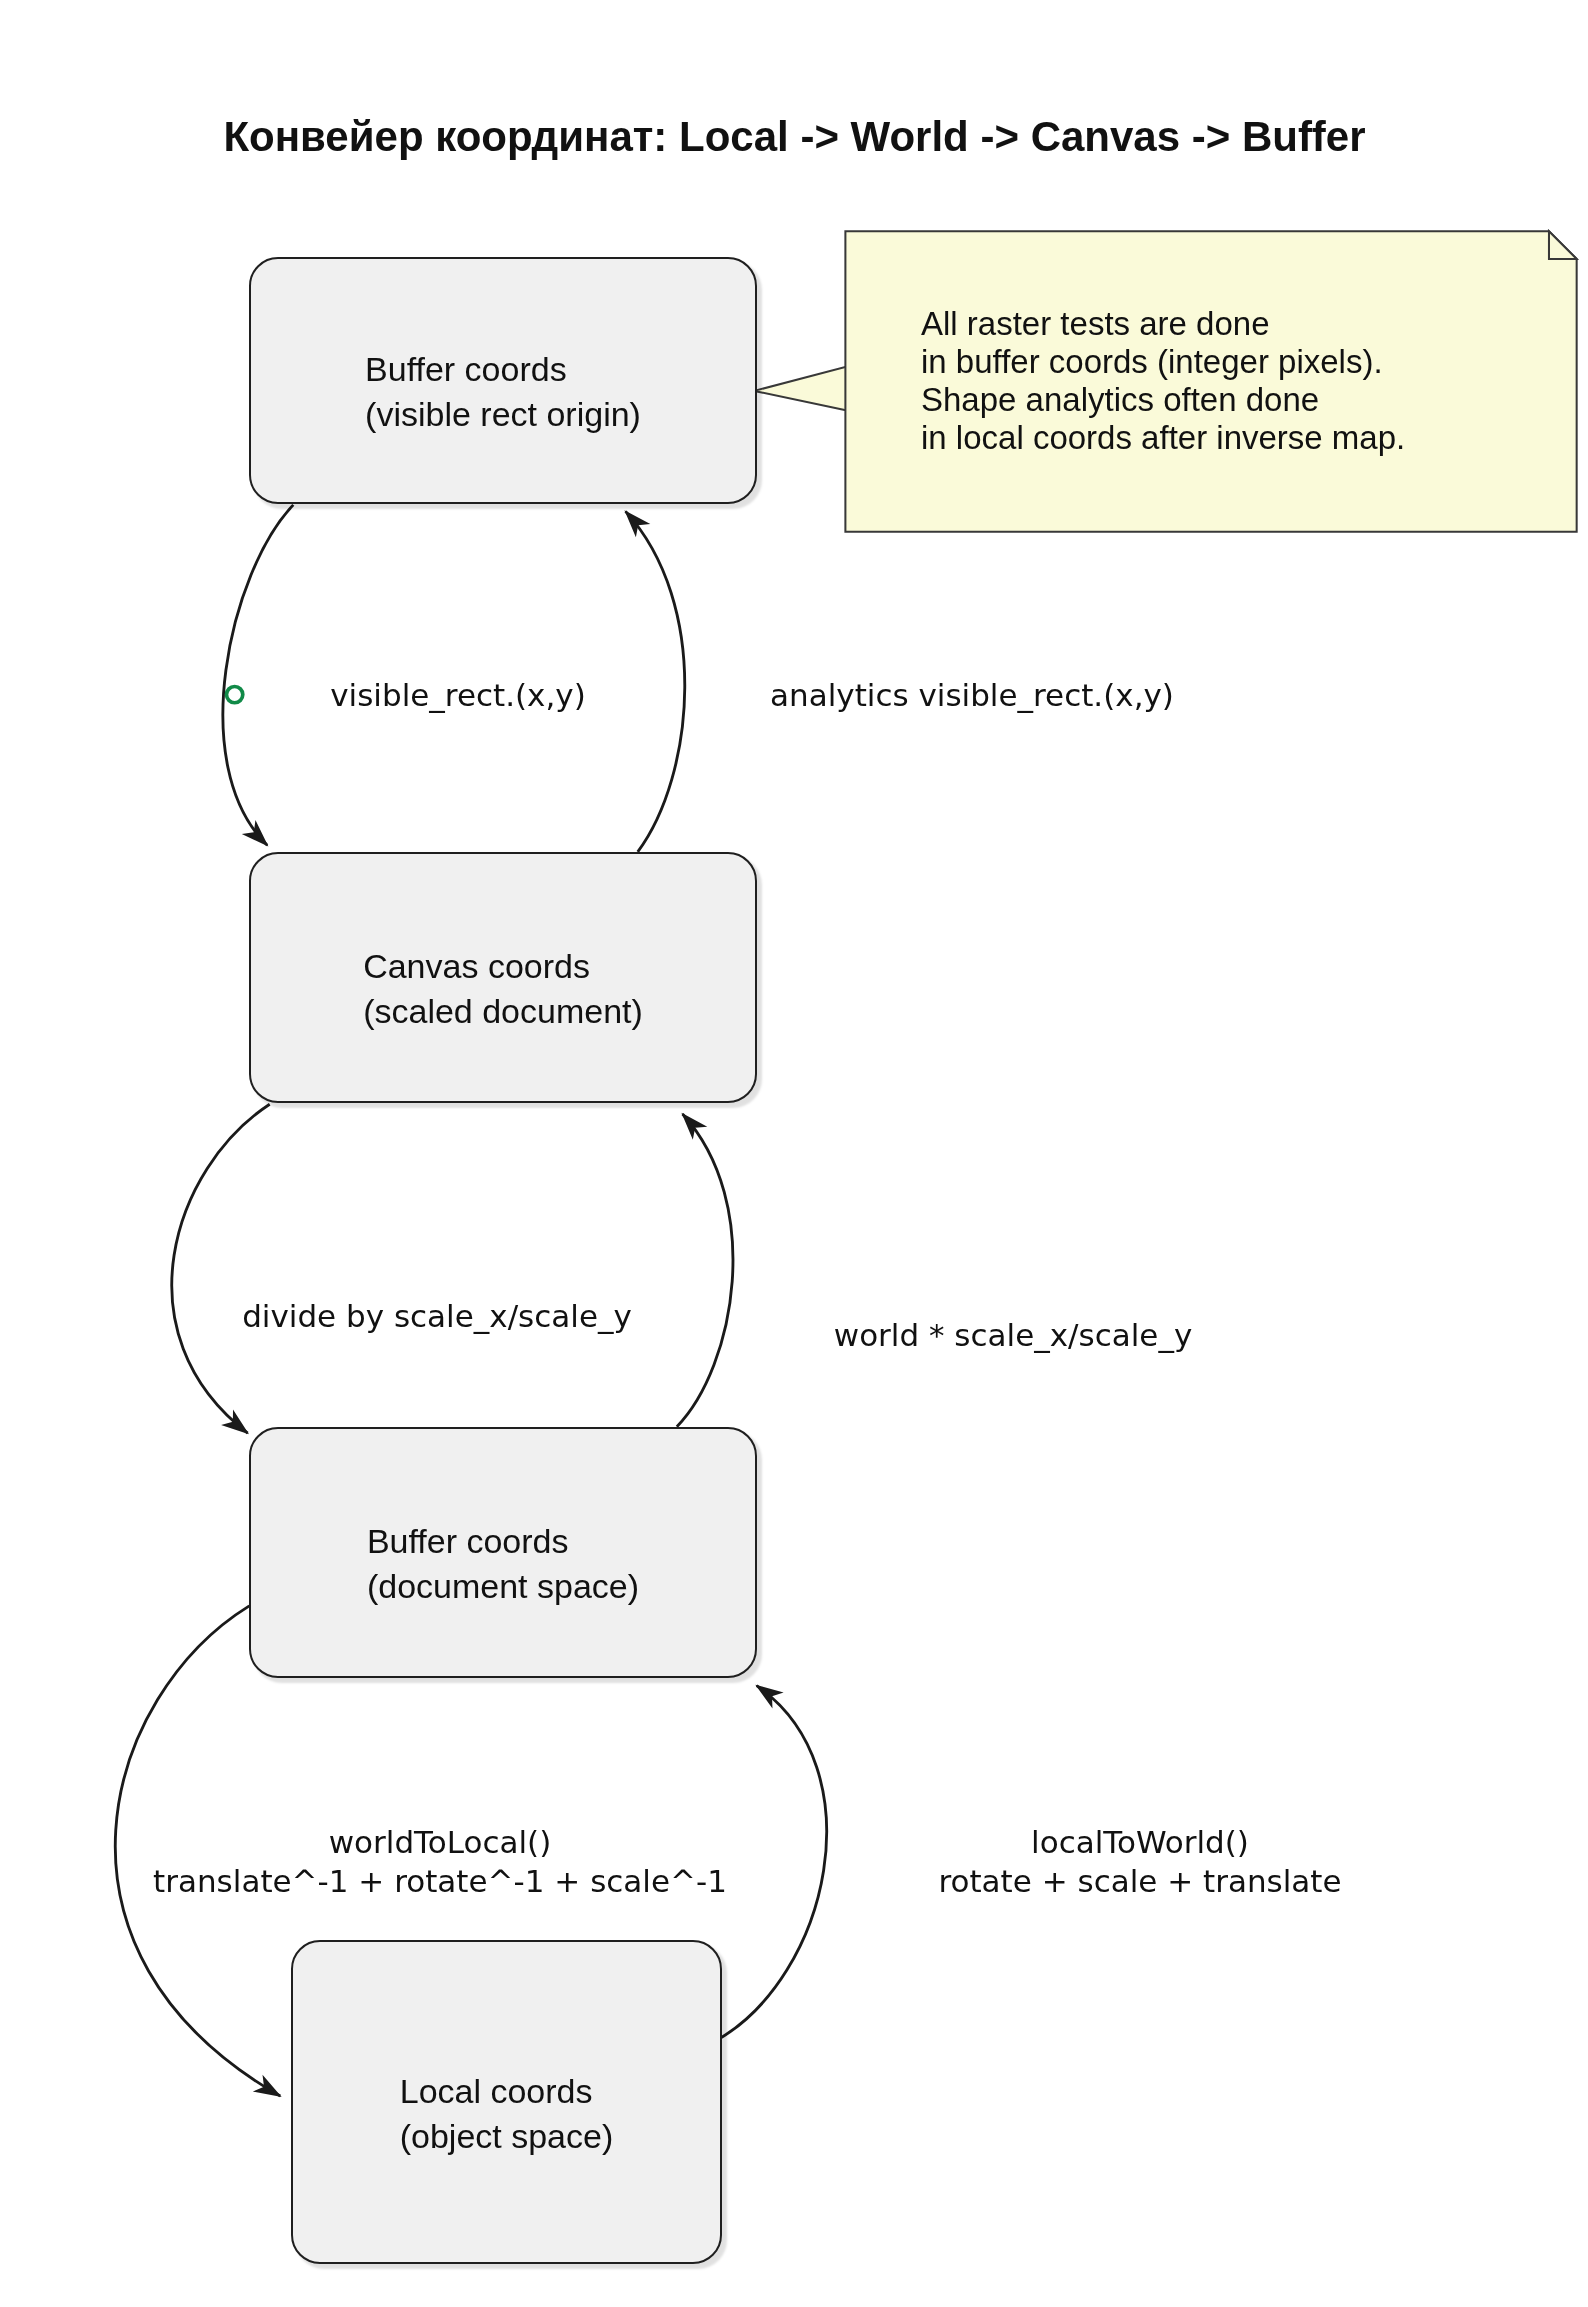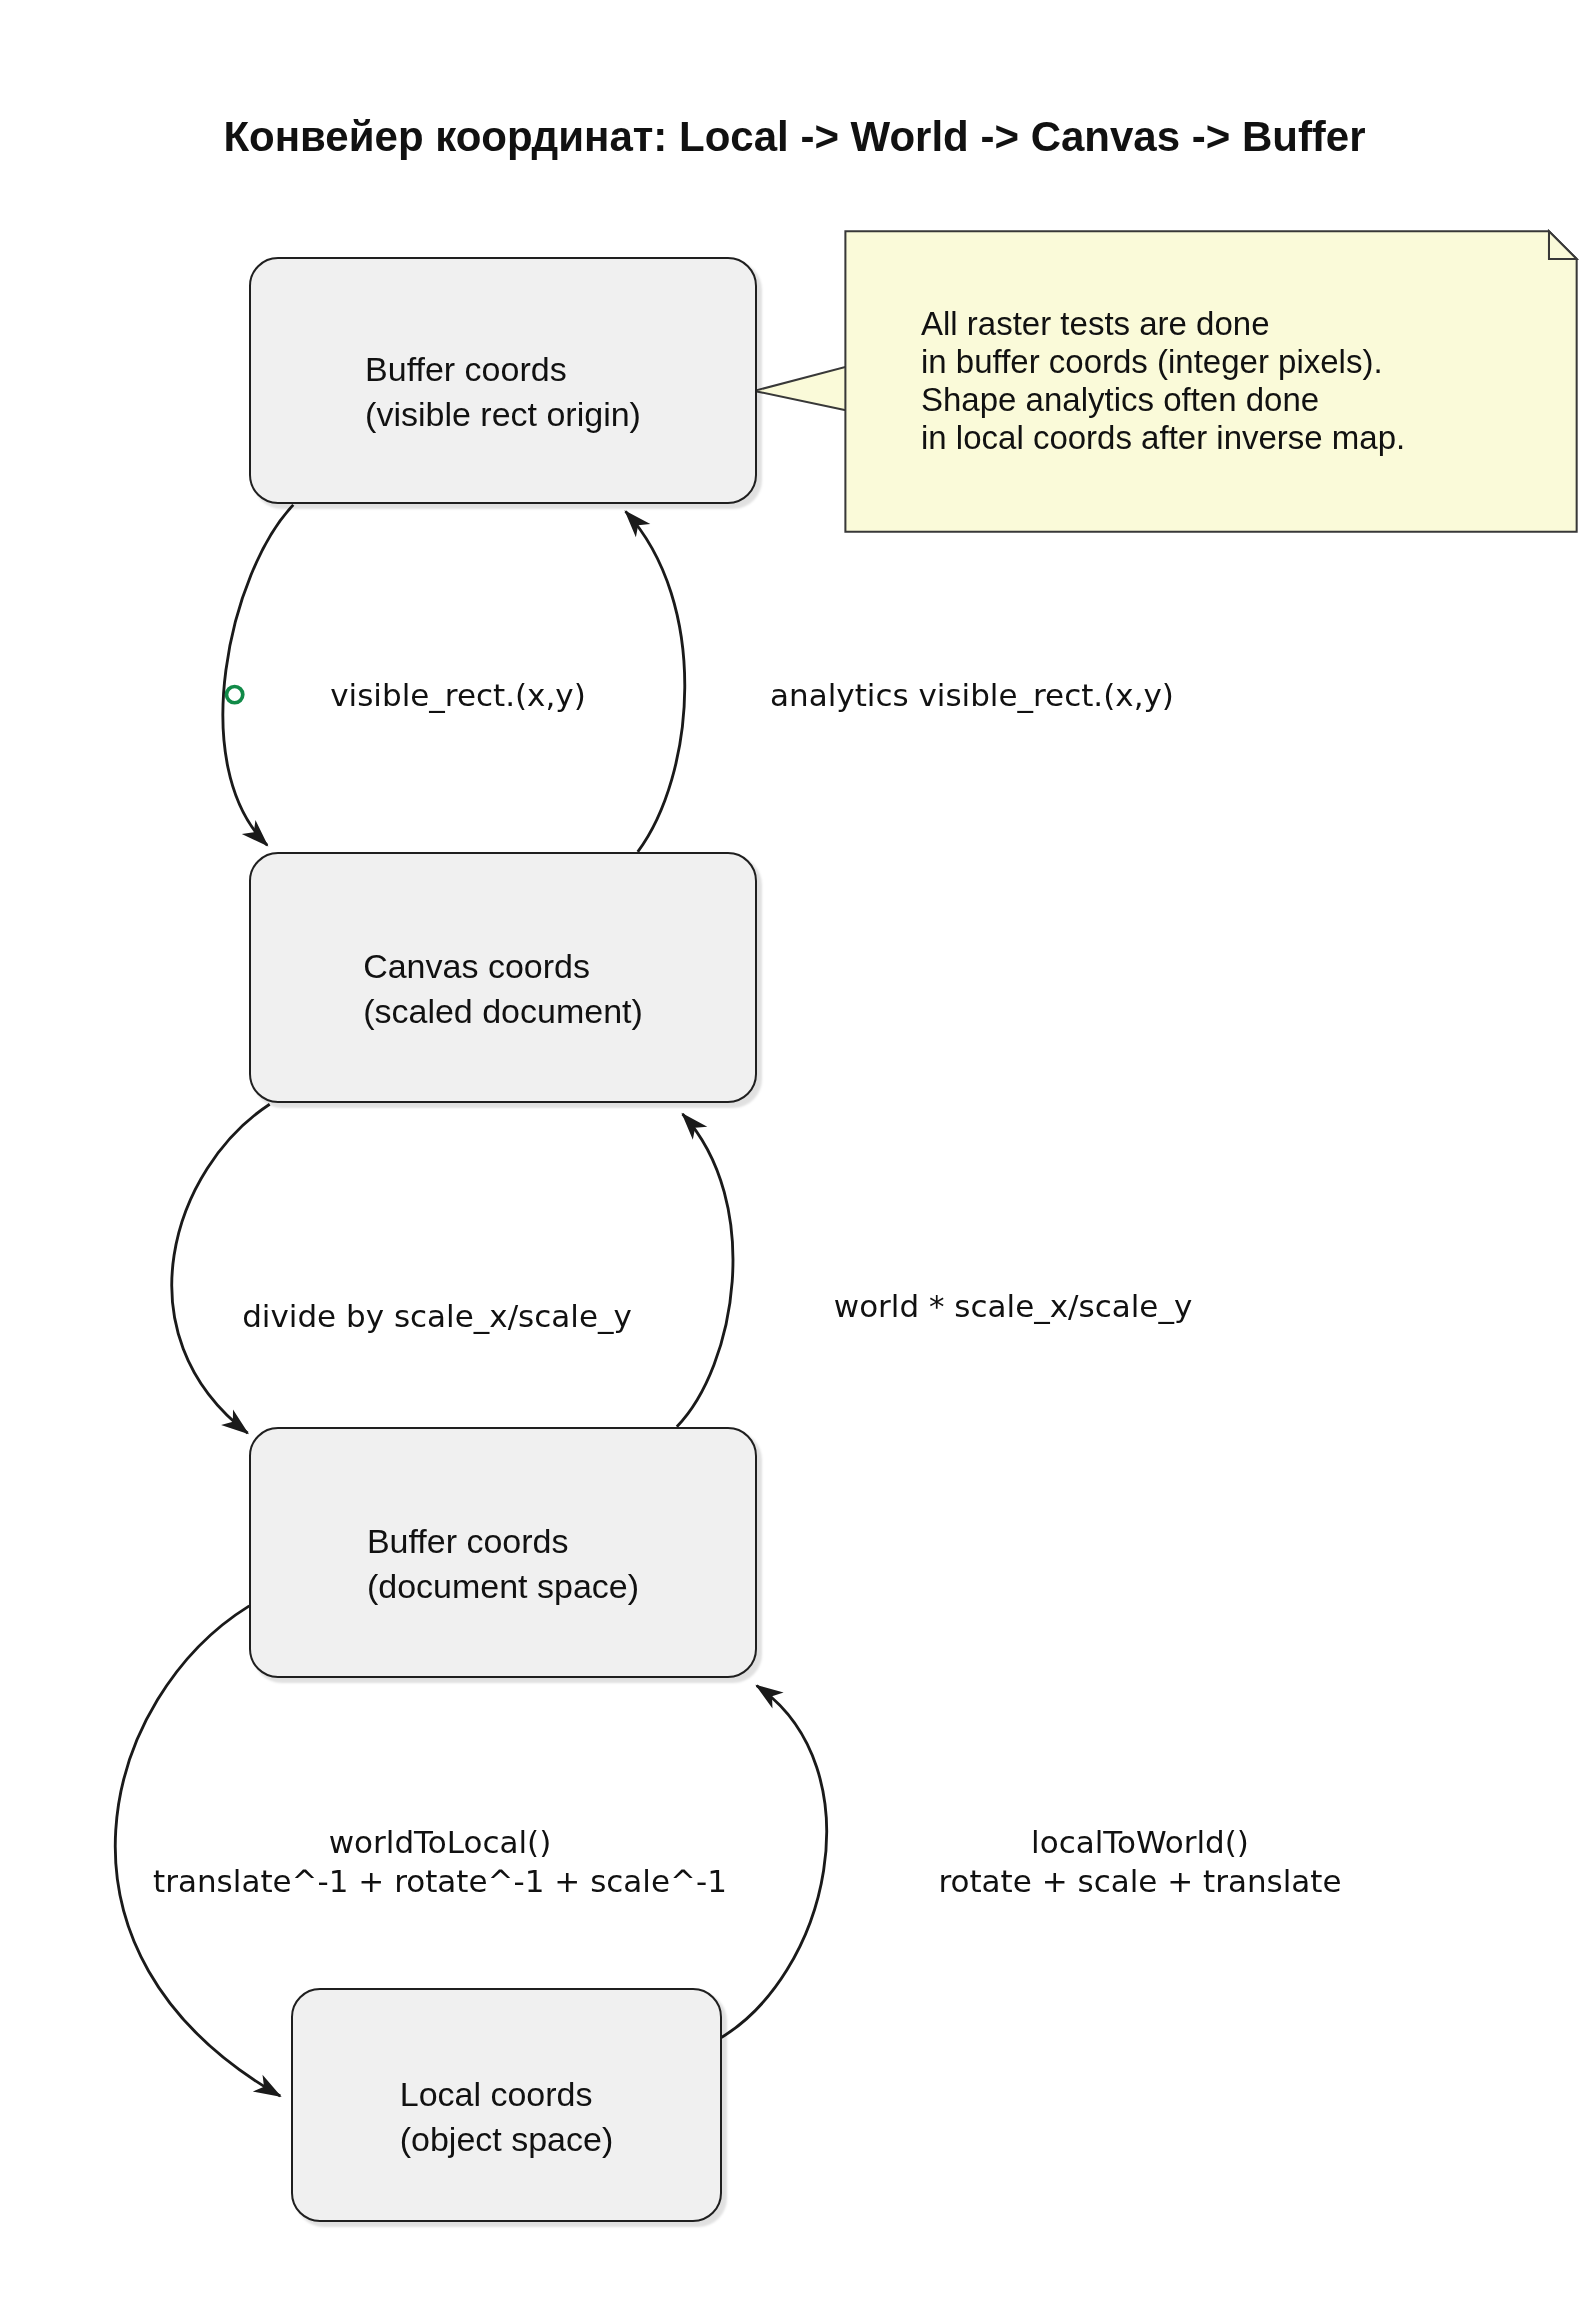--- a/index.html
+++ b/index.html
@@ -16,27 +16,27 @@
         box-shadow:4.1px 4.1px 2.4px rgba(0,0,0,0.12);}
   .node .inner{text-align:left;font:34px/45px "Liberation Sans",sans-serif;color:var(--text);margin-top:23px;}
   .note-text{position:absolute;left:921px;top:231px;width:635px;height:300px;
              display:flex;flex-direction:column;justify-content:center;
              font:33px/38px "Liberation Sans",sans-serif;color:var(--text);}
   .elabel{position:absolute;transform:translate(-50%,-50%);white-space:nowrap;text-align:center;
           font:31px/39px "DejaVu Sans",sans-serif;color:var(--text);}
   #el1{left:458px;top:695px;}
   #el2{left:972px;top:695px;}
   #el3{left:437px;top:1316px;}
-  #el4{left:1013px;top:1306px;}
+  #el4{left:1013px;top:1335px;}
   #el5{left:440px;top:1862px;}
   #el6{left:1140px;top:1862px;}
   #node-buffer{left:249px;top:257px;width:508px;height:247px;}
   #node-canvas{left:249px;top:852px;width:508px;height:251px;}
   #node-world{left:249px;top:1427px;width:508px;height:251px;}
-  #node-local{left:291px;top:1988px;width:431px;height:234px;}
+  #node-local{left:291px;top:1940px;width:431px;height:324px;}
 </style>
 </head>
 <body>
 
 <div class="stage">
 
   <div class="title">Конвейер координат: Local -&gt; World -&gt; Canvas -&gt; Buffer</div>
 
   <svg class="layer" viewBox="0 0 1951 2833">
     <defs>

